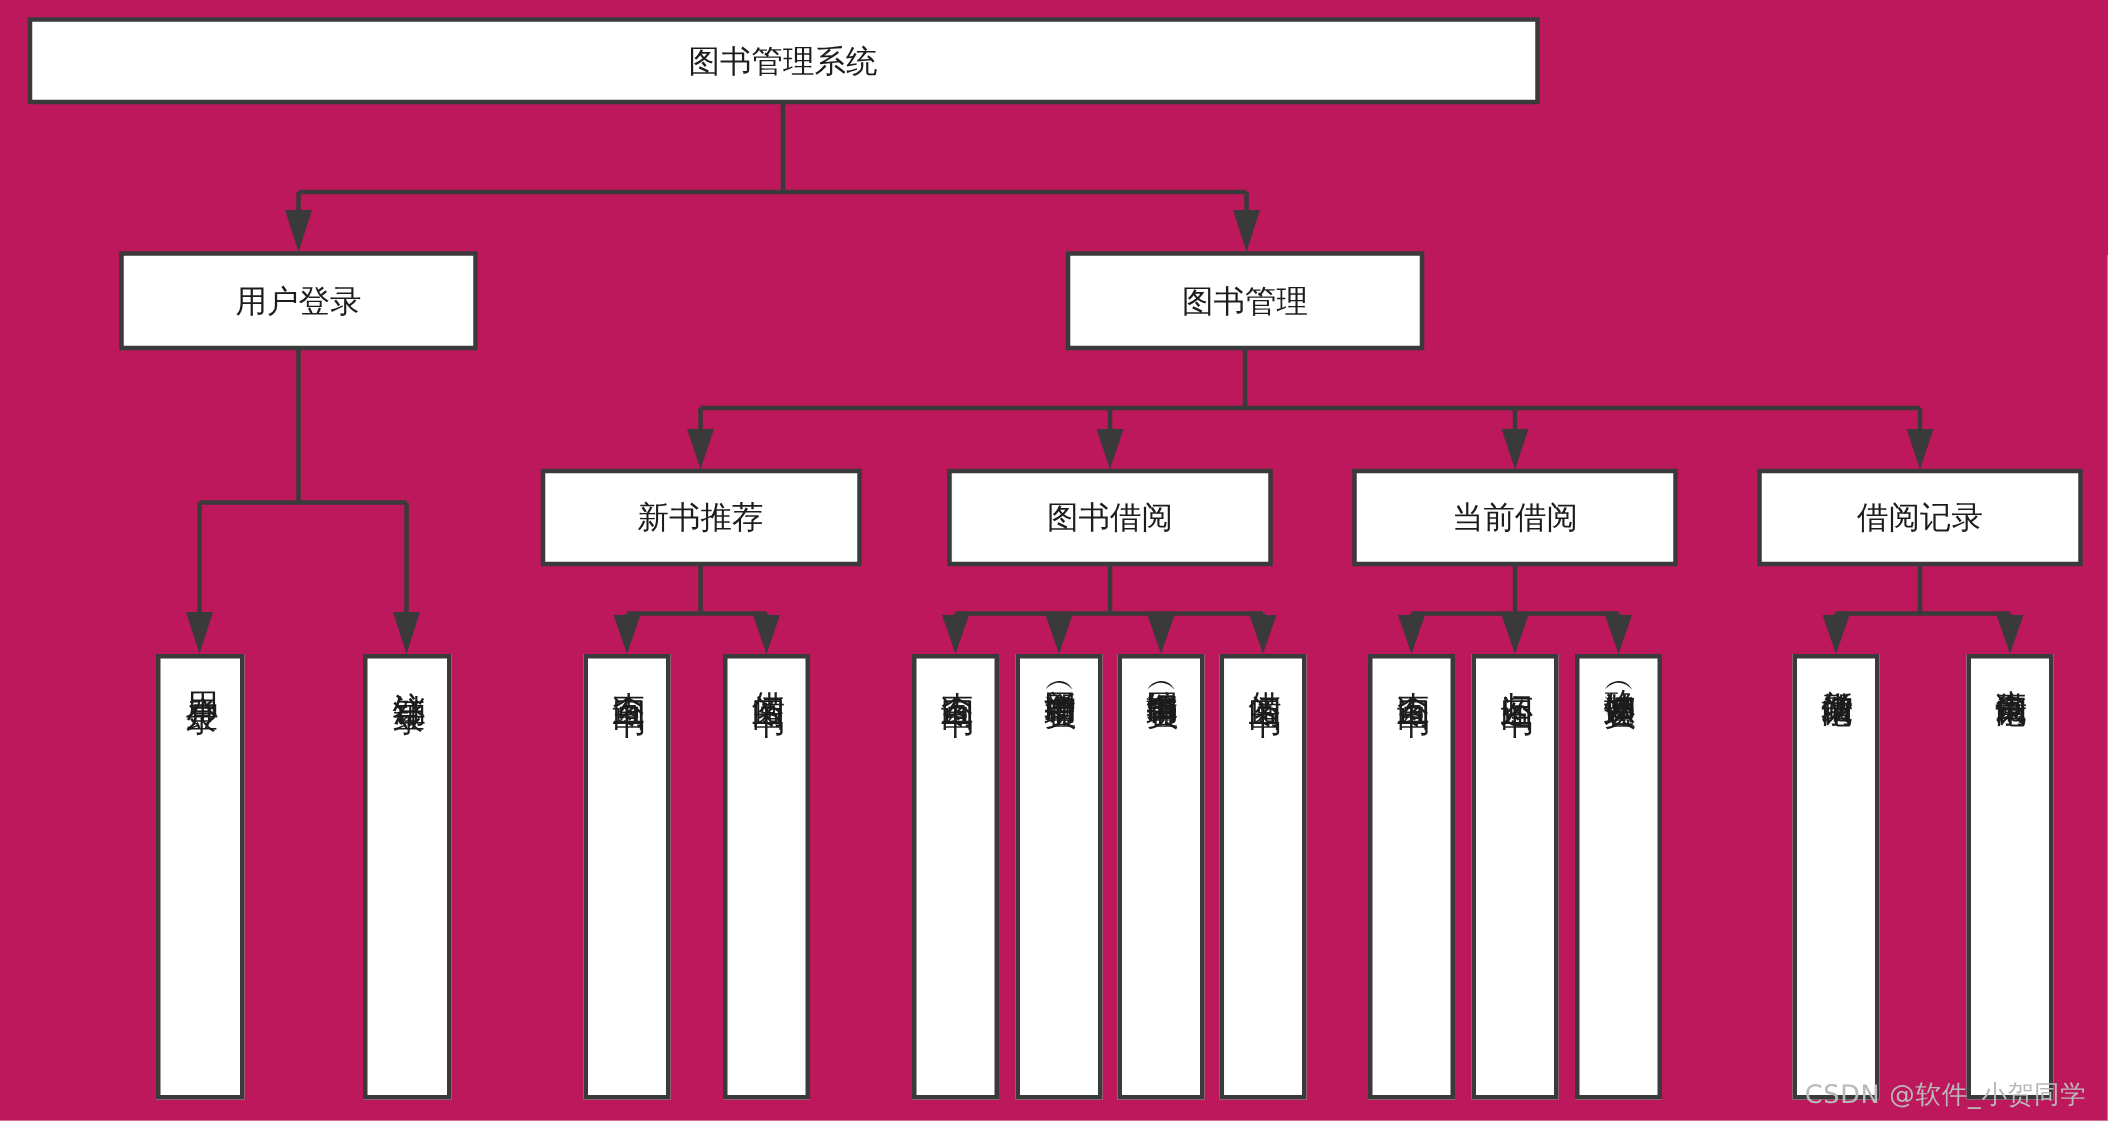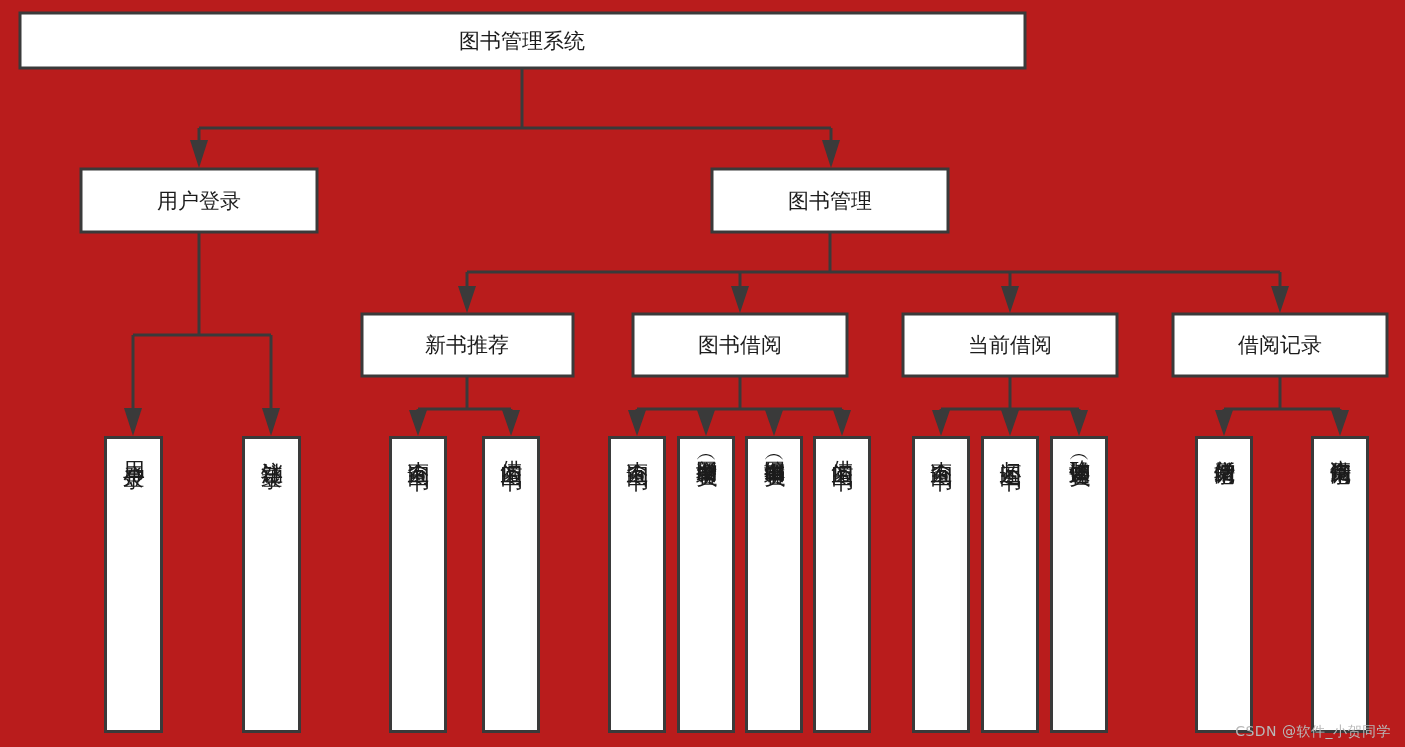--- a/index.html
+++ b/index.html
@@ -10,21 +10,21 @@
   body {
     width: 1405px;
     height: 747px;
     font-family: "DejaVu Sans", "Liberation Sans", sans-serif;
     overflow: hidden;
   }
   #diagram-root {
     position: relative;
     width: 1405px;
     height: 747px;
-    background: #b91c1c;
+    background: #be185d;
   }
   svg.tree {
     position: absolute;
     top: 0;
     left: 0;
     width: 1405px;
     height: 747px;
   }
   .node-rect {
     fill: #ffffff;
@@ -72,21 +72,21 @@
   }
   .vert-text.tall {
     font-size: 21px;
     letter-spacing: 1px;
   }
   .watermark {
     position: absolute;
     right: 14px;
     bottom: 6px;
     font-family: "DejaVu Sans", "Liberation Sans", sans-serif;
-    font-size: 14px;
+    font-size: 17px;
     color: #b9b9b9;
     letter-spacing: 0.5px;
     white-space: nowrap;
     pointer-events: none;
   }
 </style>
 </head>
 <body>
 
 <div id="diagram-root">

